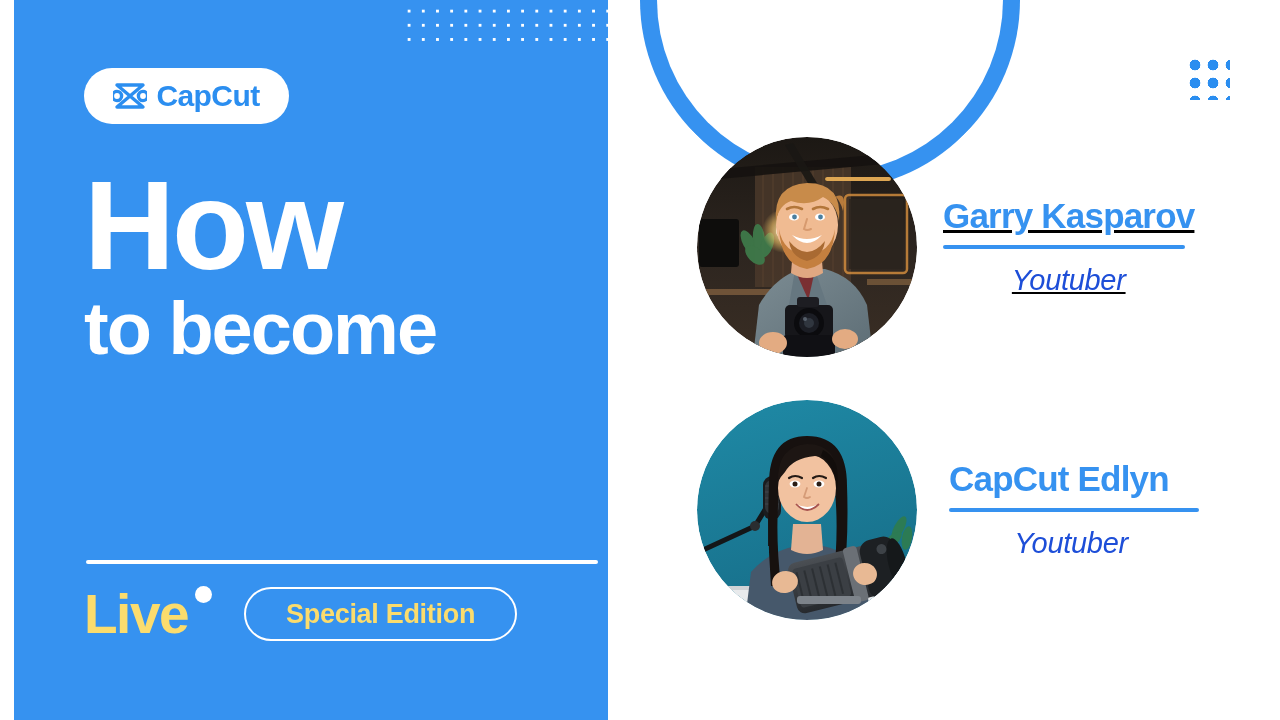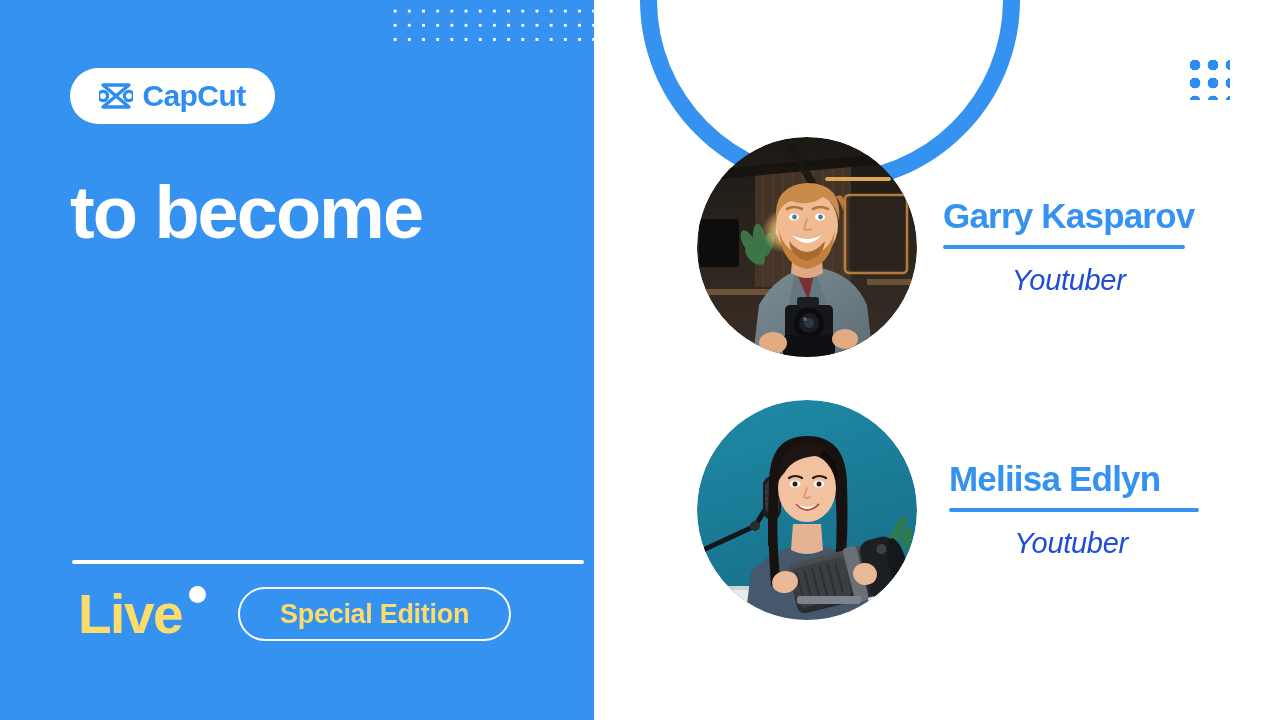--- a/index.html
+++ b/index.html
@@ -14,21 +14,21 @@
   #canvas {
     position:relative;
     width:1280px; height:720px;
     background:#ffffff;
     overflow:hidden;
   }
 
   
   .left-panel {
     position:absolute;
-    left:0; top:0;
+    left:14px; top:0;
     width:594px; height:720px;
     background:#3692f0;
     overflow:hidden;
   }
 
   
   .dot-grid-white {
     position:absolute;
     left:388px; top:4px;
     width:226px; height:46px;
@@ -91,21 +91,20 @@
     border-radius:2px;
   }
 
   
   .live-row {
     position:absolute;
     left:70px; top:583px;
     height:62px;
     display:flex;
     align-items:center;
-    margin-left:8px;
   }
   .live-wrap { position:relative; display:inline-block; }
   .live-text {
     color:#fbdc6d;
     font-size:55px;
     font-weight:bold;
     line-height:1;
     letter-spacing:-1.5px;
   }
   .live-dot {
@@ -158,21 +157,21 @@
     position:absolute;
     left:1186px; top:56px;
     width:44px; height:44px;
     background-image:radial-gradient(#2b8ef0 5.2px, transparent 5.6px);
     background-size:18px 18px;
     background-position:0 0;
   }
 
   
   .speaker { position:absolute; display:flex; align-items:center; }
-  .speaker-1 { left:697px; top:137px; }
+  .speaker-1 { left:697px; top:137px;text-decoration:underline; }
   .speaker-2 { left:697px; top:400px; }
 
   .avatar {
     width:220px; height:220px;
     border-radius:50%;
     flex:none;
     overflow:hidden;
     position:relative;
   }
   .avatar svg { display:block; width:220px; height:220px; }
@@ -227,20 +226,21 @@
             <path d="M4 4 L30 26 L4 26 L30 4 Z"></path>
           </g>
           <circle cx="4" cy="15" r="4.6" fill="none" stroke="#2b8ef0" stroke-width="3.4"></circle>
           <circle cx="30" cy="15" r="4.6" fill="none" stroke="#2b8ef0" stroke-width="3.4"></circle>
         </svg>
       </span>
       <span class="logo-text">CapCut</span>
     </div>
 
     <div class="headline">
+      <span class="l1">How</span>
       <span class="l2">to become</span>
     </div>
 
     <div class="divider-white"></div>
 
     <div class="live-row">
       <span class="live-wrap">
         <span class="live-text">Live</span>
         <span class="live-dot"></span>
       </span>
@@ -448,19 +448,19 @@
           </g>
 
           <ellipse cx="88" cy="182" rx="13" ry="11" fill="#e8b994" transform="rotate(-12 88 182)"></ellipse>
           <ellipse cx="168" cy="174" rx="12" ry="11" fill="#e8b994" transform="rotate(14 168 174)"></ellipse>
 
           <rect x="100" y="196" width="64" height="8" rx="3" fill="#7d838a"></rect>
         </g>
       </svg>
     </div>
     <div class="speaker-info">
-      <span class="speaker-name">Meliisa Edlyn</span>
+      <span class="speaker-name">CapCut Edlyn</span>
       <span class="name-underline"></span>
       <span class="speaker-role">Youtuber</span>
     </div>
   </div>
 
 </div>
 
 </body></html>

